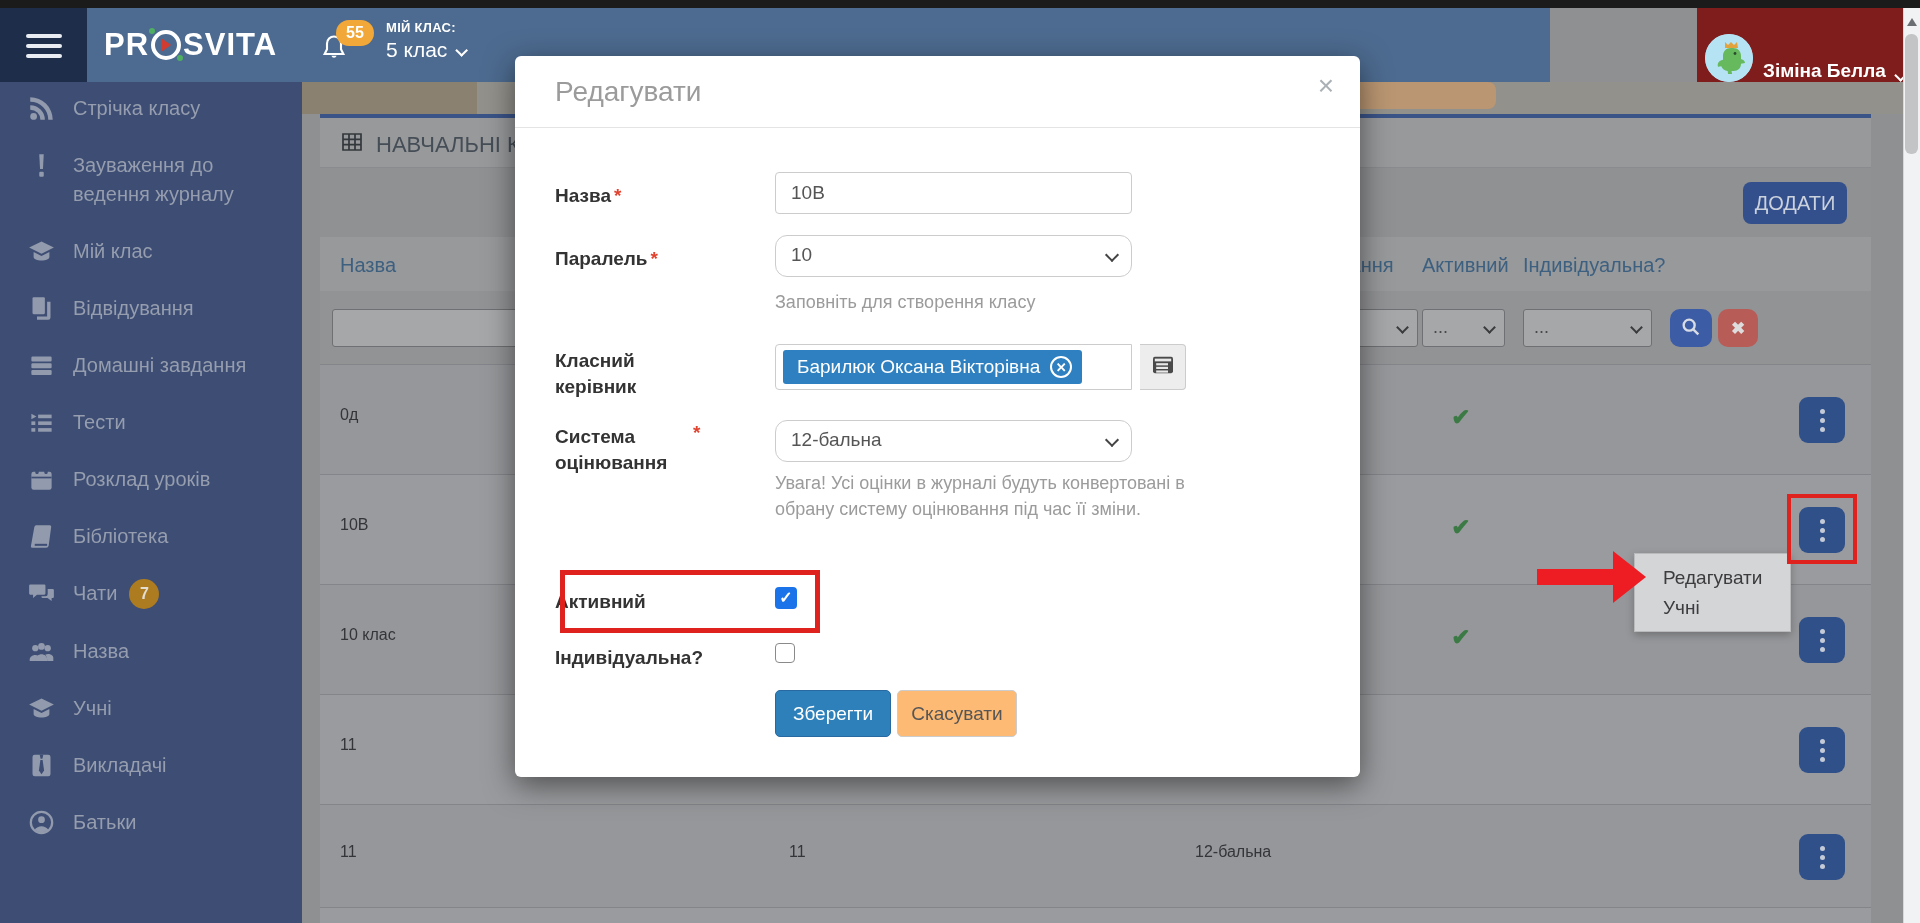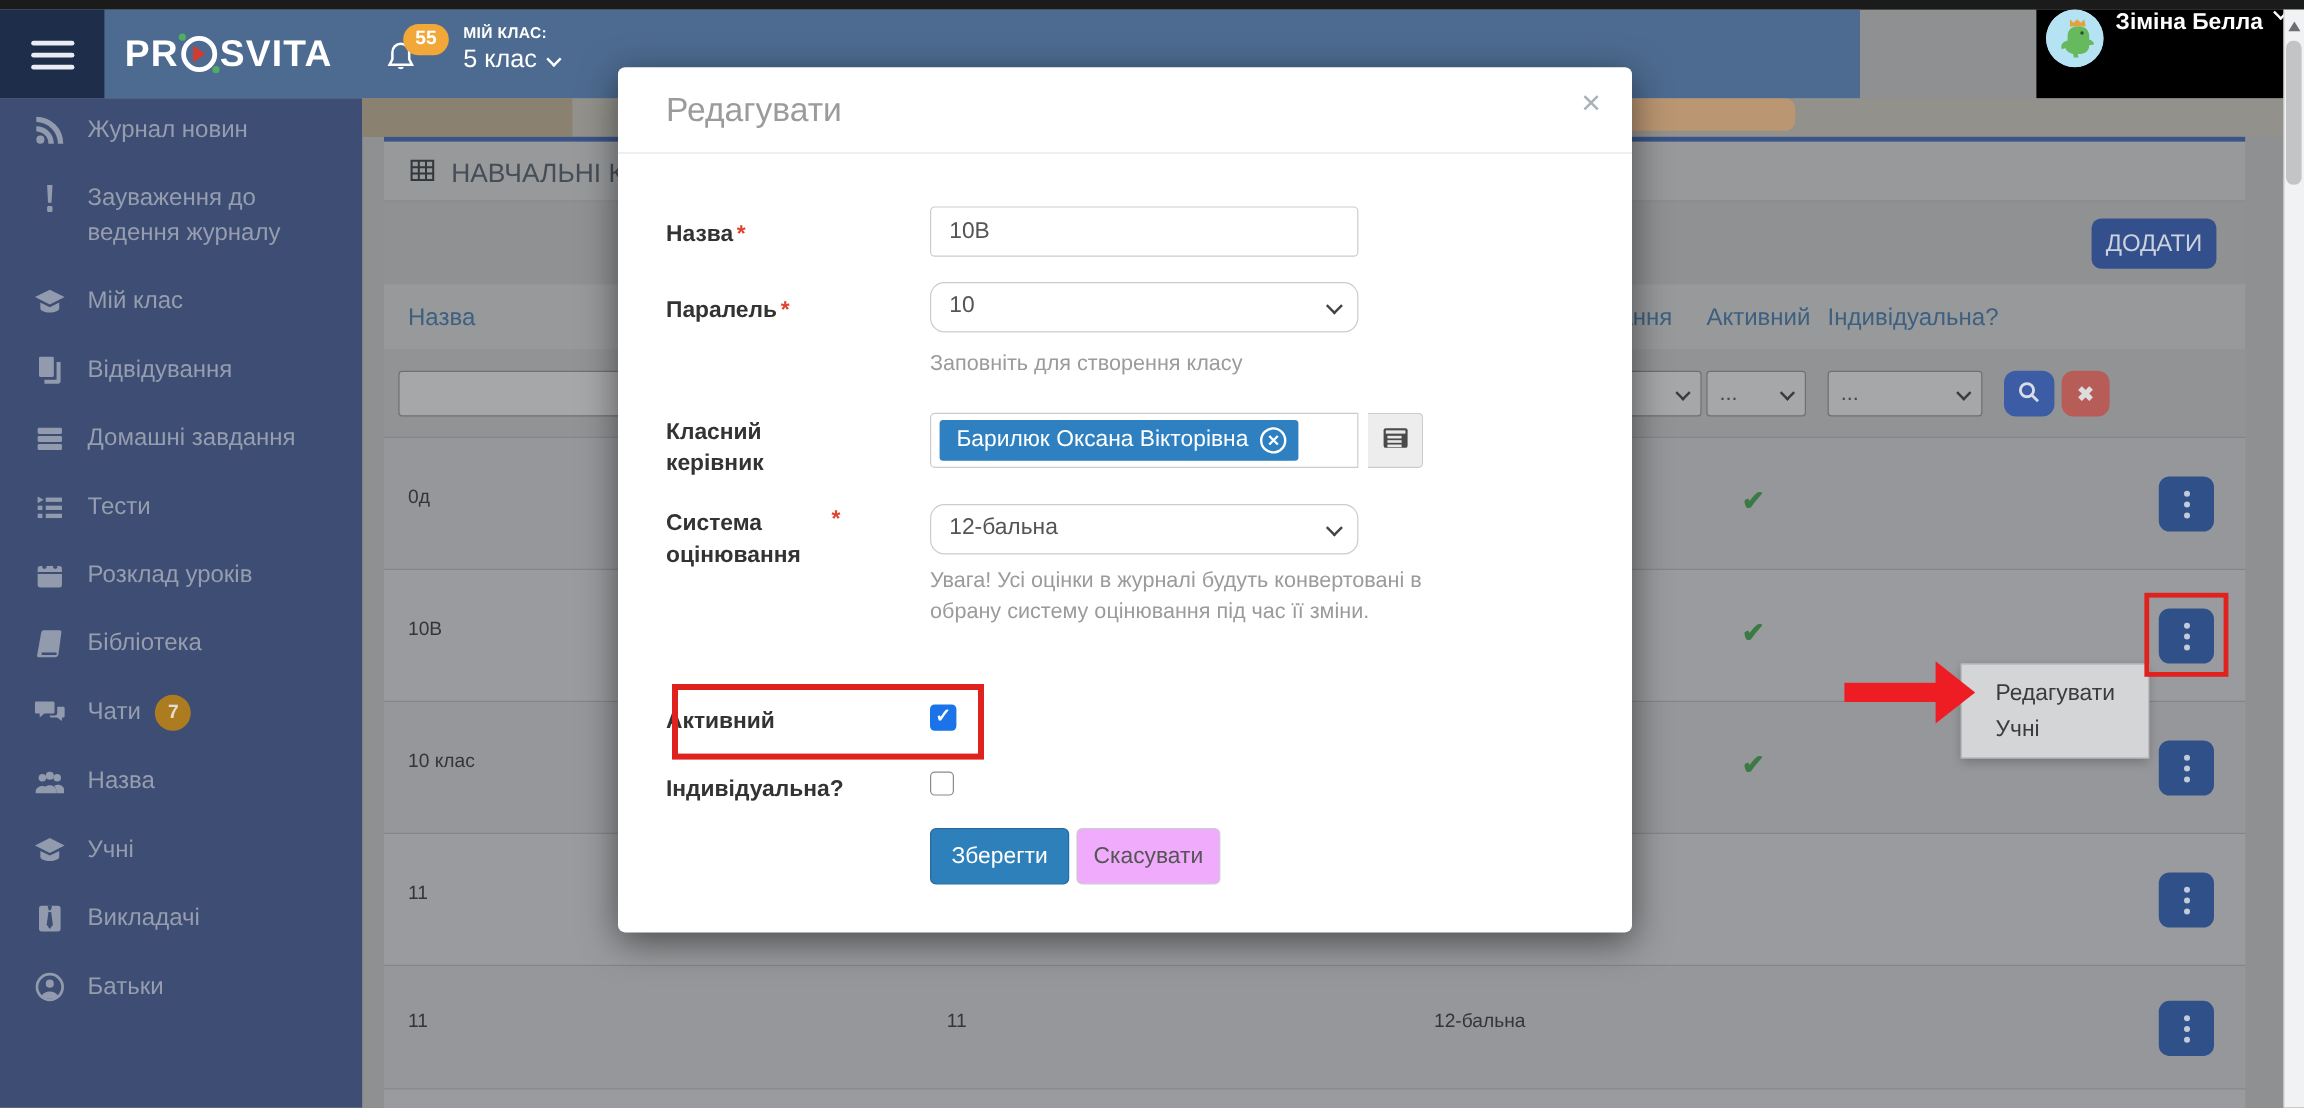--- a/index.html
+++ b/index.html
@@ -21,21 +21,21 @@
   .logo-o .ring { position:absolute; inset:0; border:4px solid #fff; border-radius:50%; }
   .logo-o .play { position:absolute; left:10px; top:8px; width:0; height:0; border-left:10px solid #d23b30; border-top:7px solid transparent; border-bottom:7px solid transparent; }
   .logo-o .dot1 { position:absolute; left:-2px; top:-2px; width:6px; height:6px; border-radius:50%; background:#4fae62; }
   .logo-o .dot2 { position:absolute; right:-2px; bottom:-1px; width:6px; height:6px; border-radius:50%; background:#4fae62; }
   #bell { left:320px; top:24px; width:28px; height:30px; cursor:pointer; }
   #bell-badge { left:336px; top:12px; min-width:38px; height:26px; background:#f2a838; border-radius:13px; color:#fff; font-size:16px; font-weight:bold; text-align:center; line-height:26px; padding:0 6px; }
   #myclass { left:386px; top:12px; color:#fff; cursor:pointer; }
   #myclass .lbl { font-size:13px; font-weight:bold; letter-spacing:.3px; }
   #myclass .val { font-size:21px; margin-top:3px; }
   .chev { display:inline-block; width:9px; height:9px; border-right:2px solid #fff; border-bottom:2px solid #fff; transform:rotate(45deg) translateY(-3px); margin-left:8px; }
-  #userbox { left:1697px; top:0; width:206px; height:74px; background:#000000; display:flex; align-items:flex-start; cursor:pointer; }
+  #userbox { left:1697px; top:0; width:206px; height:74px; background:#7f1d1d; display:flex; align-items:flex-end; cursor:pointer; }
   #avatar { width:48px; height:48px; border-radius:50%; margin-left:8px; overflow:hidden; background:#b5e3f4; flex:none; }
   #username { color:#fff; font-size:19px; font-weight:bold; margin-left:10px; white-space:nowrap; }
 
   
   #sidebar { left:0; top:82px; width:302px; height:841px; background:#3d4d73; padding-top:12px; }
   .side-item { display:flex; align-items:flex-start; gap:18px; margin:0 0 28px 28px; color:#959dae; font-size:20px; line-height:29px; cursor:pointer; }
   .side-item .ic { width:27px; height:27px; flex:none; margin-top:1px; }
   .side-item .t { max-width:215px; }
   .chat-badge { display:inline-block; width:30px; height:30px; border-radius:50%; background:#ad7c20; color:#e3ddd2; font-size:16px; font-weight:bold; text-align:center; line-height:30px; margin-left:12px; vertical-align:top; }
 
@@ -79,21 +79,21 @@
   .mhint { position:absolute; left:260px; font-size:18px; color:#9b9b9b; line-height:26px; }
   #teacher-group { position:absolute; left:260px; top:288px; width:357px; height:46px; border:1px solid #ccc; border-radius:4px 0 0 4px; background:#fff; }
   #teacher-tag { position:absolute; left:7px; top:5px; height:34px; background:#2e80c0; border-radius:3px; color:#fff; font-size:19px; display:flex; align-items:center; padding:0 10px 0 14px; gap:10px; }
   #tag-close { width:22px; height:22px; border:2px solid #fff; border-radius:50%; color:#fff; font-size:13px; font-weight:bold; text-align:center; line-height:19px; cursor:pointer; }
   #teacher-addon { position:absolute; left:625px; top:288px; width:46px; height:46px; background:#ededed; border:1px solid #ccc; border-left:none; border-radius:0 4px 4px 0; cursor:pointer; display:flex; align-items:center; justify-content:center; }
   .mcheckbox { position:absolute; left:260px; width:22px; height:22px; border-radius:4px; cursor:pointer; }
   .cb-on { background:#1a73e8; color:#fff; font-size:16px; font-weight:bold; text-align:center; line-height:22px; }
   .cb-off { background:#fff; border:1px solid #8a8a8a; }
   .mbtn { position:absolute; top:634px; height:47px; border-radius:5px; font-size:19px; font-family:inherit; cursor:pointer; }
   #save-btn { left:260px; width:116px; background:#2e80ba; border:1px solid #2769a0; color:#fff; }
-  #cancel-btn { left:382px; width:120px; background:#f0abfc; border:1px solid #ccc; color:#555; }
+  #cancel-btn { left:382px; width:120px; background:#fdba74; border:1px solid #ccc; color:#555; }
 
   
   .ann { z-index:60; pointer-events:none; }
   #frame-active { left:560px; top:570px; width:260px; height:63px; border:5px solid #e0221e; }
   #frame-kebab { left:1787px; top:494px; width:70px; height:70px; border:4px solid #e0221e; z-index:60; }
   #arrow-shaft { left:1537px; top:569px; width:78px; height:16px; background:#ee1d23; }
   #arrow-head { left:1613px; top:551px; width:0; height:0; border-left:33px solid #ee1d23; border-top:26px solid transparent; border-bottom:26px solid transparent; }
 </style>
 </head>
 <body>
@@ -141,21 +141,21 @@
   </div>
 </div>
 
 <div id="sidebar" class="abs">
   <div class="side-item">
     <span class="ic"><svg viewBox="0 0 24 24" width="27" height="27" fill="#929aad">
           <circle cx="5" cy="19" r="3"></circle>
           <path d="M2 9a13 13 0 0 1 13 13h-4A9 9 0 0 0 2 13z"></path>
           <path d="M2 2a20 20 0 0 1 20 20h-4A16 16 0 0 0 2 6z"></path>
         </svg></span>
-    <span class="t">Журнал новин</span>
+    <span class="t">Стрічка класу</span>
   </div>
   <div class="side-item">
     <span class="ic"><svg viewBox="0 0 24 24" width="27" height="27" fill="#929aad">
           <path d="M10 2h4l-.7 13h-2.6z"></path>
           <rect x="10" y="17.5" width="4" height="4.5" rx="1"></rect>
         </svg></span>
     <span class="t">Зауваження до ведення журналу</span>
   </div>
   <div class="side-item">
     <span class="ic"><svg viewBox="0 0 24 24" width="27" height="27" fill="#929aad">

